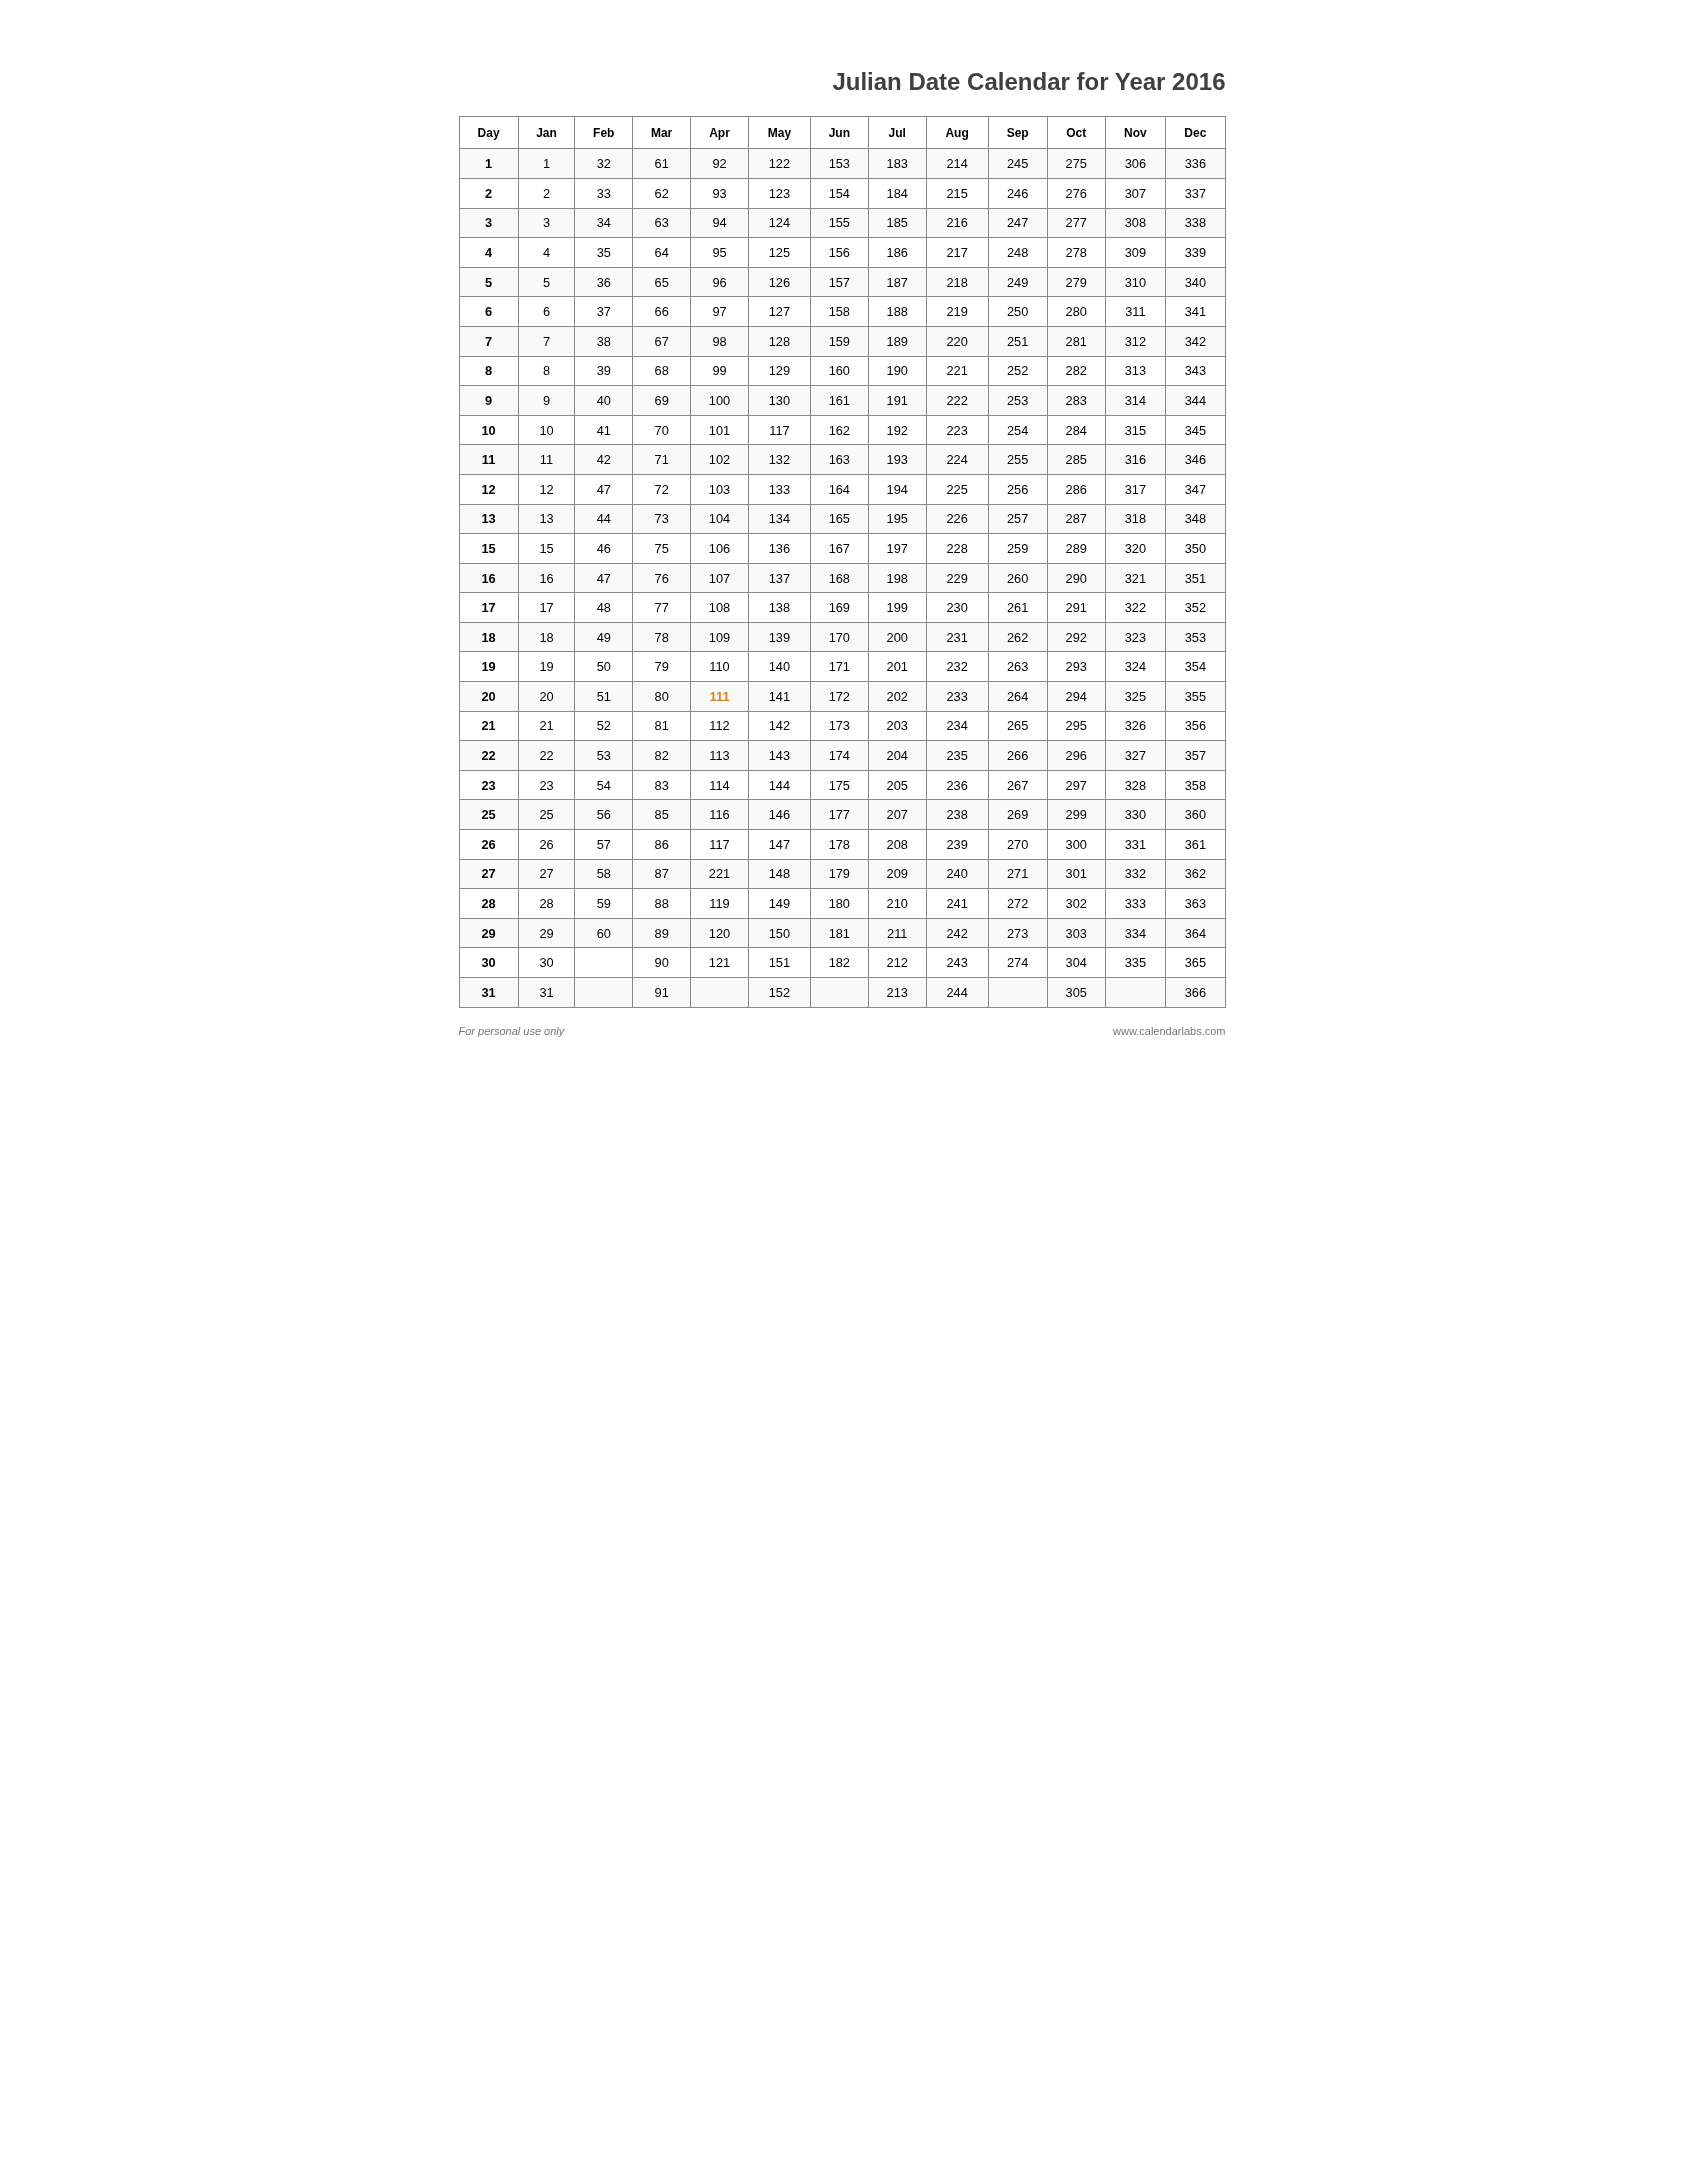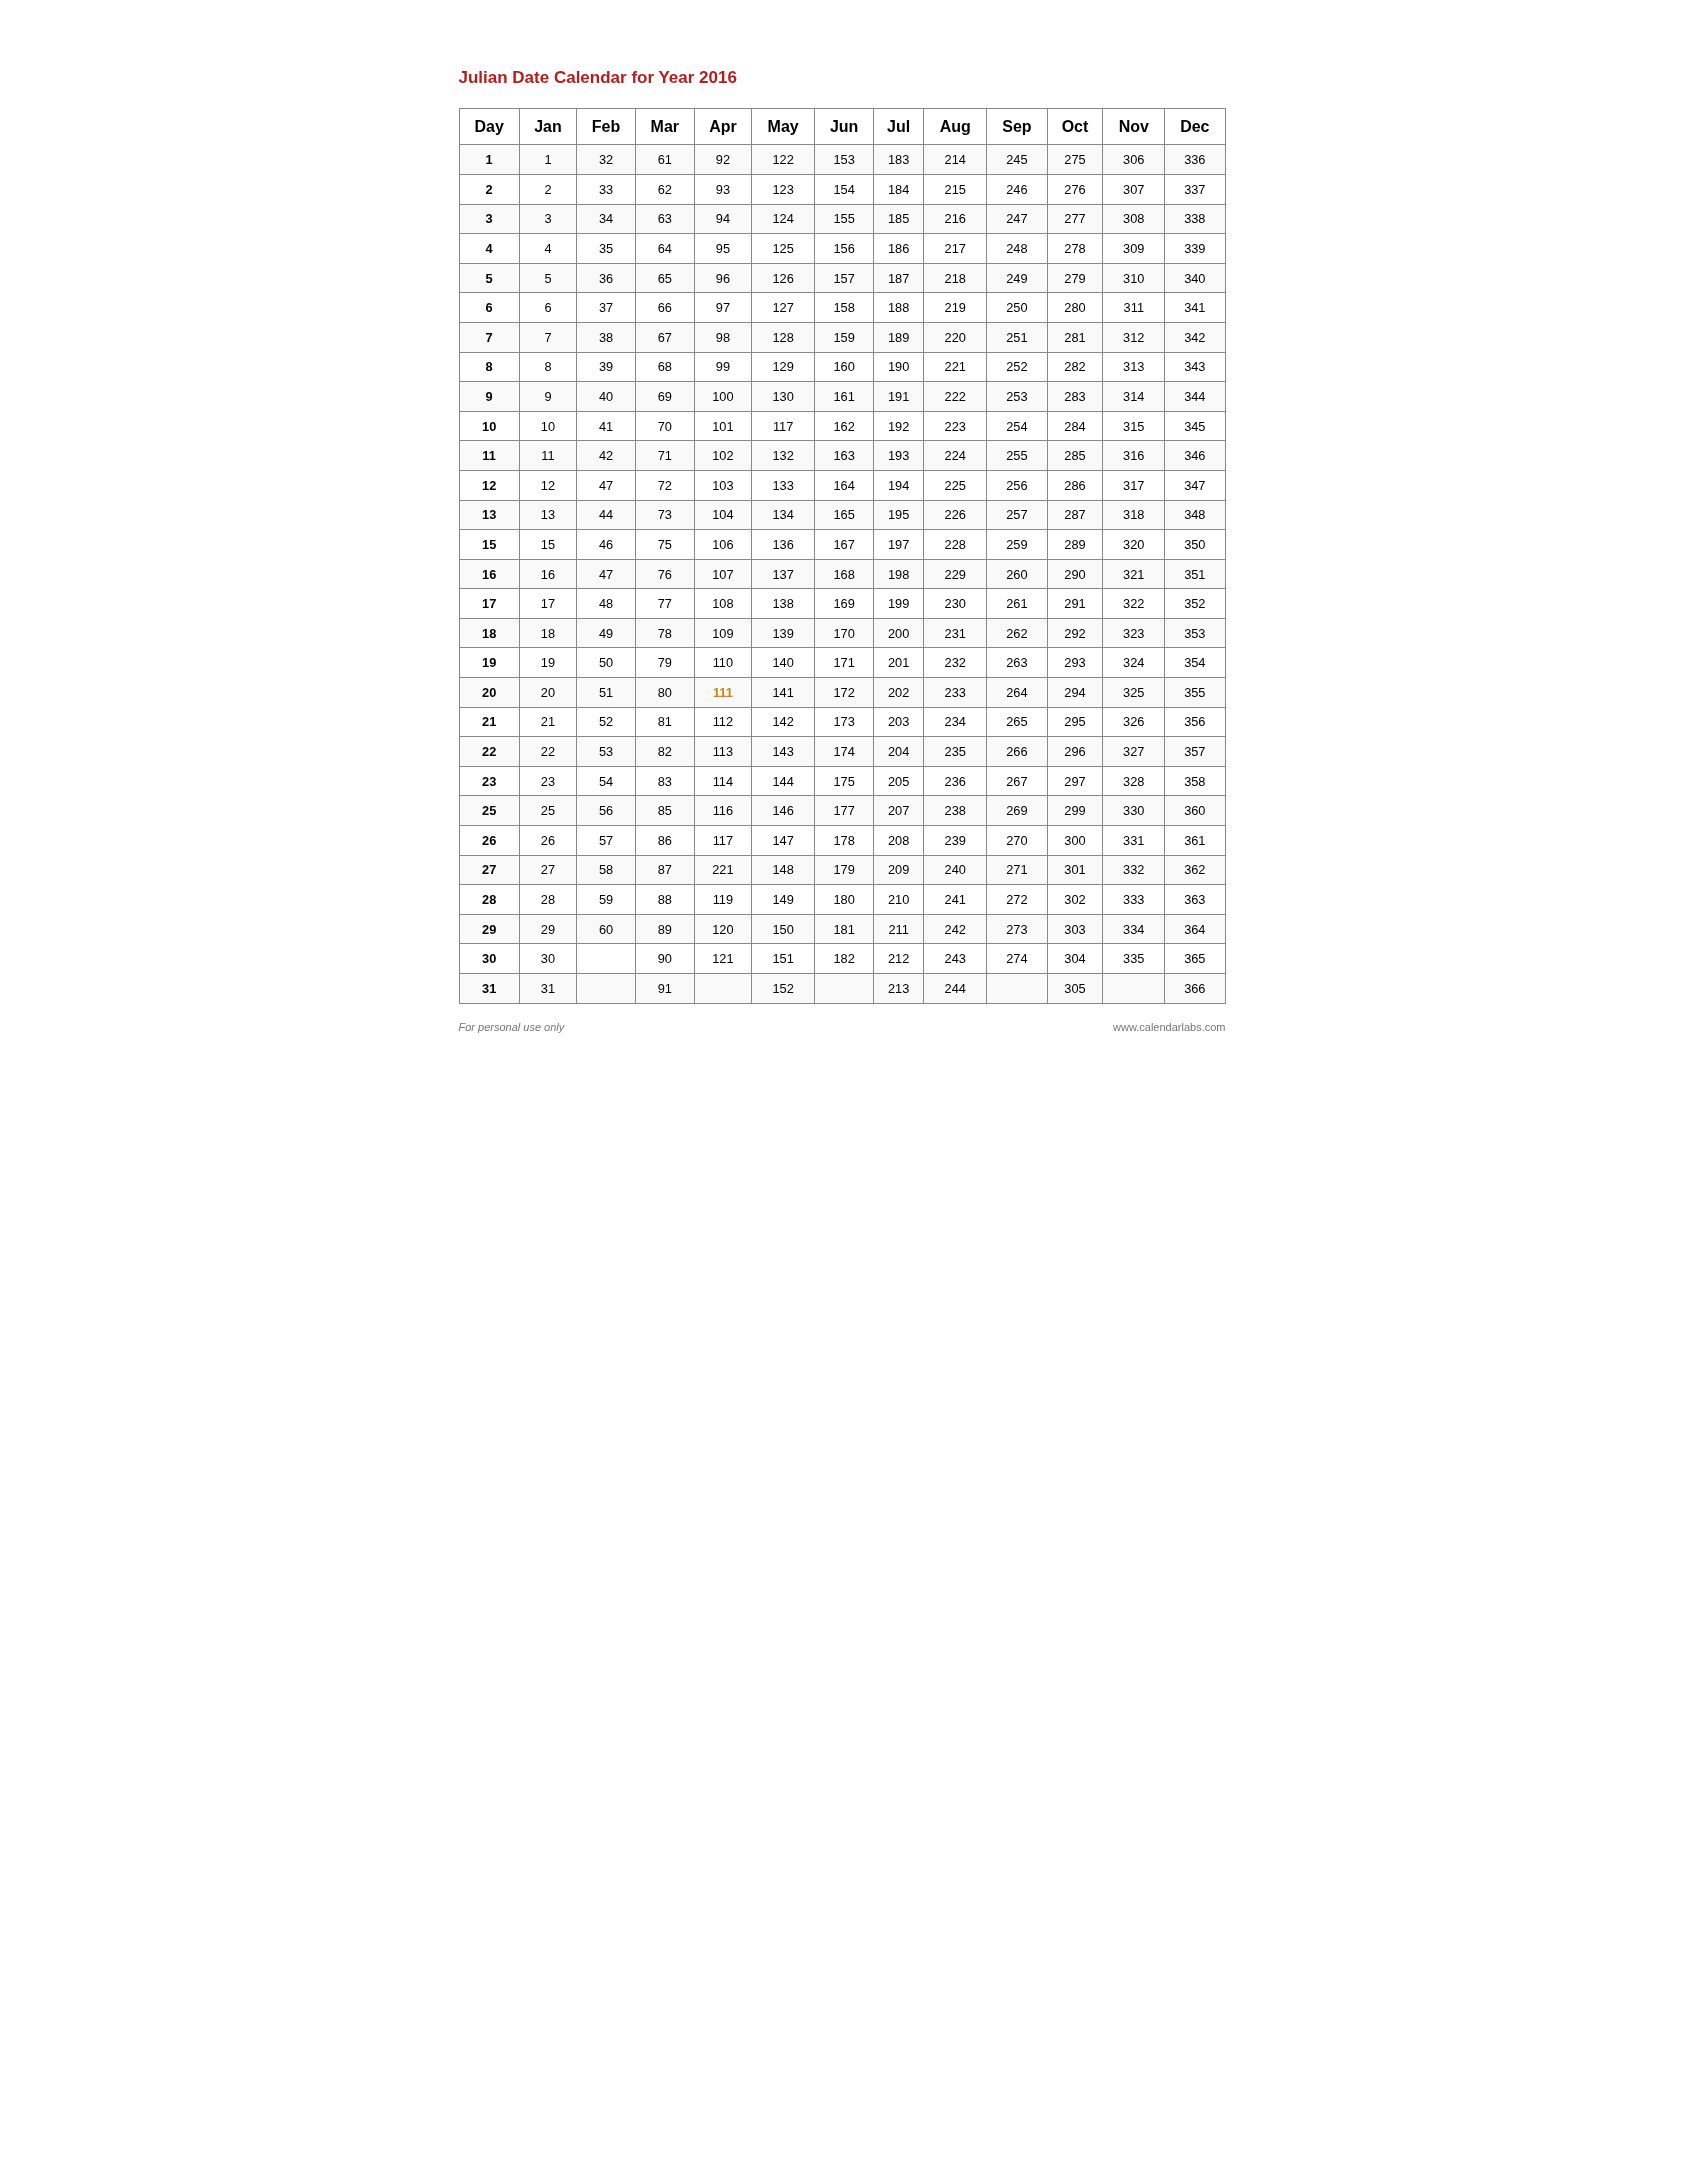--- a/index.html
+++ b/index.html
@@ -17,46 +17,46 @@
       padding: 68px 34px;
       min-height: 100vh;
     }
 
     .page-container {
       width: 100%;
       max-width: 767px;
     }
 
     .page-title {
-      text-align: left;
-      font-size: 17px;
+      text-align: right;
+      font-size: 24px;
       font-weight: bold;
       margin-bottom: 20.4px;
       font-family: 'Arial', sans-serif;
-      color: #b91c1c;
+      color: #404040;
     }
 
     .calendar-table {
       width: 100%;
       border-collapse: collapse;
       border: 1.7px solid #555;
     }
 
     .calendar-table th,
     .calendar-table td {
       border: 0.9px solid #888;
       text-align: center;
       padding: 6.8px 3.4px;
       font-size: 12.8px;
     }
 
     .calendar-table thead th {
       background: #fff;
       font-weight: bold;
-      font-size: 16px;
+      font-size: 12px;
       border: 0.9px solid #888;
       padding: 8.5px 3.4px;
     }
 
     .calendar-table tbody td:first-child {
       font-weight: bold;
       background: #fff;
     }
 
     .calendar-table tbody tr:nth-child(odd) td {

